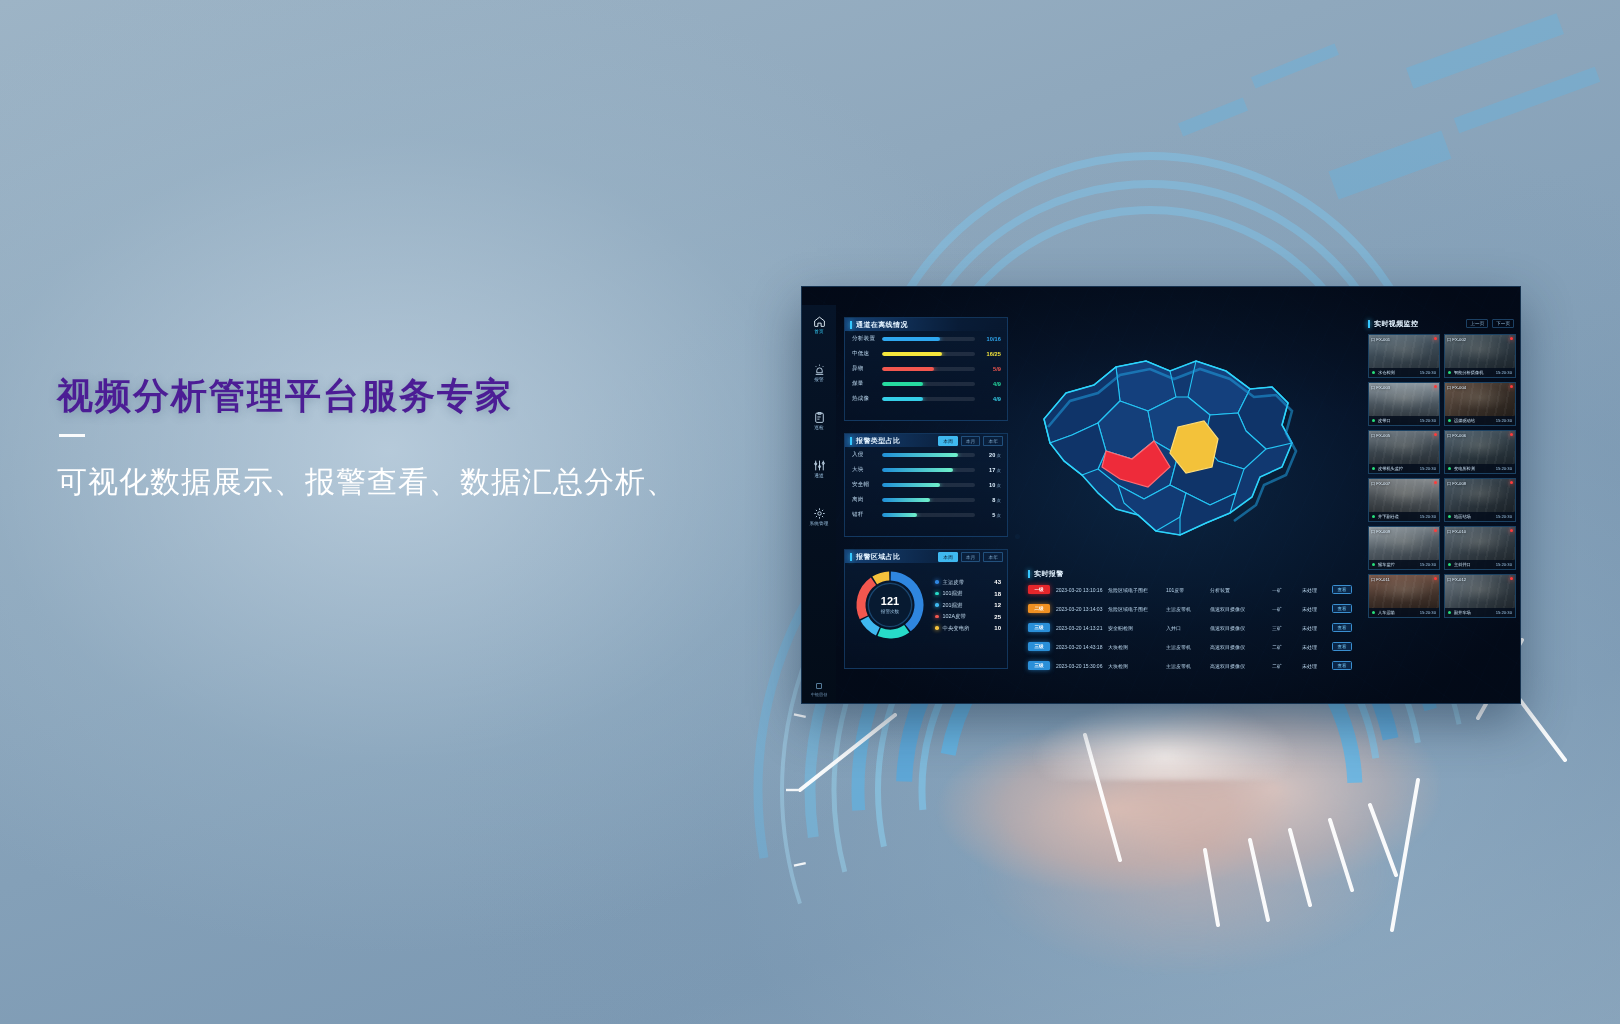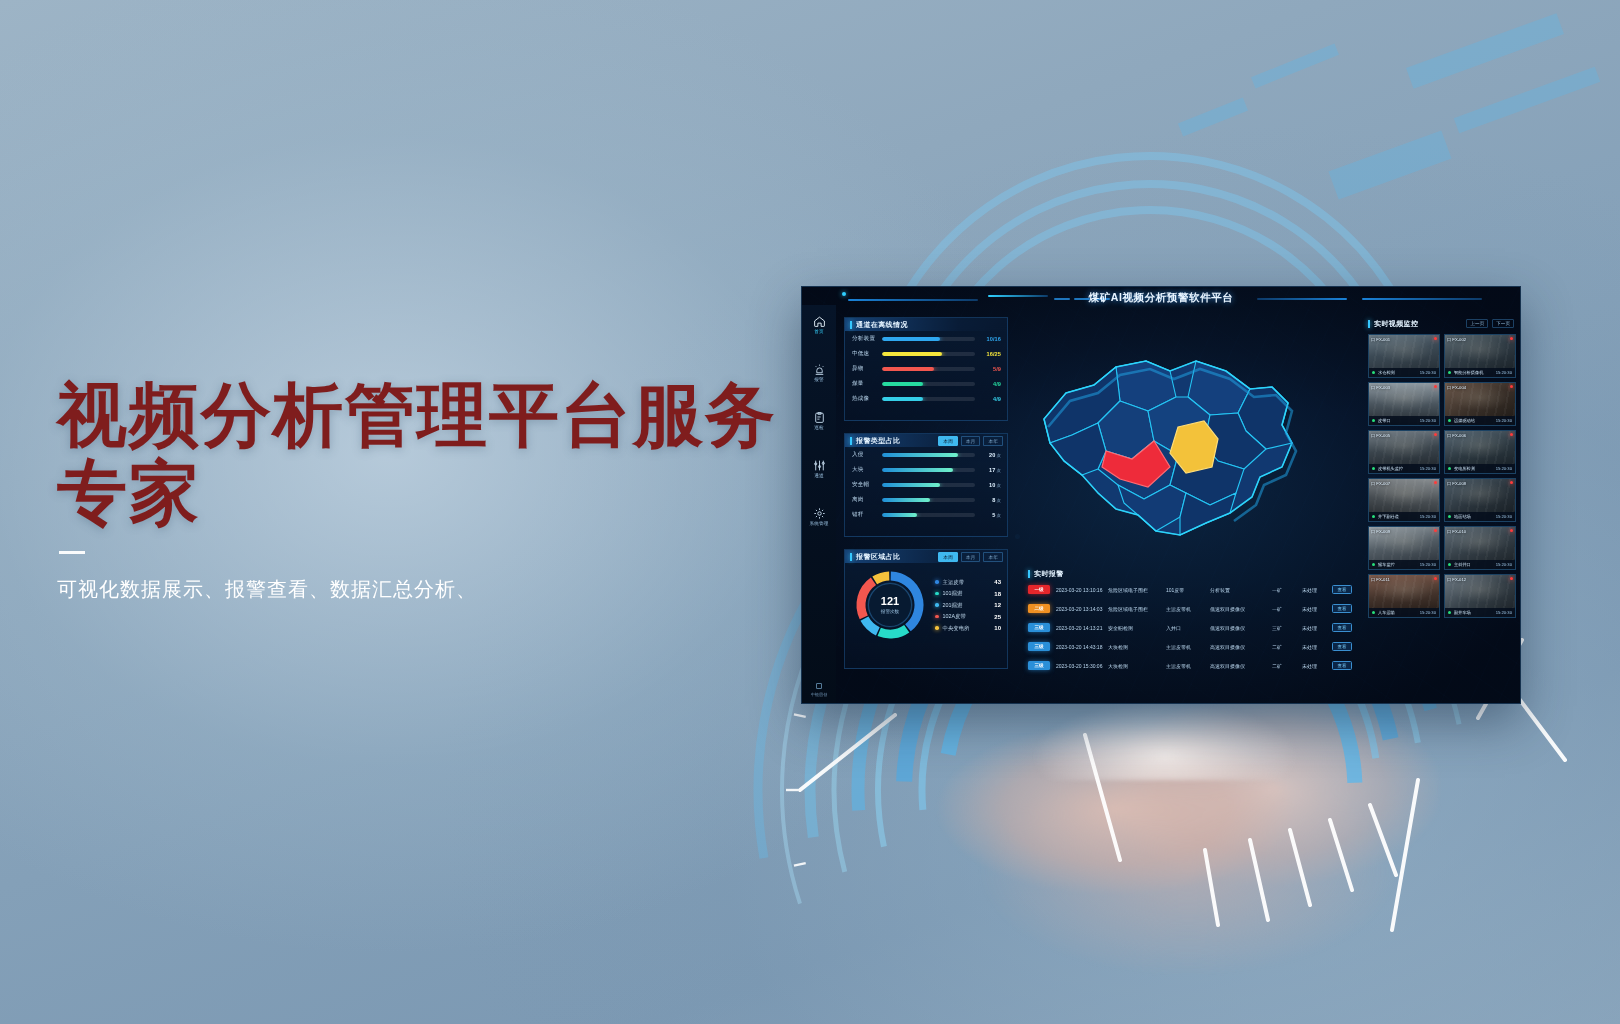--- a/index.html
+++ b/index.html
@@ -29,29 +29,29 @@
   }
   #palmTop {
     position:absolute; left:1000px; top:660px; width:330px; height:120px;
     background: radial-gradient(ellipse 170px 70px at 50% 80%, rgba(250,245,242,0.85) 0%, rgba(235,230,230,0.3) 55%, rgba(230,230,230,0) 78%);
     filter: blur(2px);
   }
 
   
   #copy { position: absolute; left: 57px; top: 376px; width: 760px; }
   #headline {
-    font-size: 70px; font-weight: 700; color: #7f1d1d; letter-spacing: 2px;
+    font-size: 36px; font-weight: 700; color: #4c1d95; letter-spacing: 2px;
     line-height: 1.12; text-shadow: 0 2px 10px rgba(60,90,115,0.35);
   }
   #subline {
     margin-top: 24px; font-size: 20.5px; letter-spacing: 0.4px;
     color: #f2f6f9; font-weight: 400;
   }
   #rule { width: 26px; height: 3px; background: #ffffff; margin: 18px 0 16px 2px; opacity: .95; }
-  .desc { font-size: 20px; color: #ffffff; line-height: 1.95; letter-spacing: 1px; font-weight: 400; }
+  .desc { font-size: 30px; color: #ffffff; line-height: 1.95; letter-spacing: 1px; font-weight: 400; }
 
   
   #monitor {
     position: absolute; left: 801px; top: 286px; width: 720px; height: 418px;
     background: #040d1d; border: 1px solid #16324f;
     box-shadow: 0 18px 46px rgba(20,40,62,0.45);
     overflow: hidden;
     font-size: 6px; color: #cfe6f7;
   }
   #screen { position:absolute; inset:0;
@@ -205,31 +205,20 @@
 
 <div id="copy">
   <div id="headline">视频分析管理平台服务专家</div>
   <div id="rule"></div>
   <div class="desc">可视化数据展示、报警查看、数据汇总分析、</div>
 </div>
 
 <div id="monitor">
   <div id="screen"></div>
 
-  <div id="topbar">
-    <div class="tdot" style="left:40px;top:5px;"></div>
-    <div class="tline" style="left:46px;top:12px;width:130px;background:linear-gradient(90deg,#1a82d8,#0d3a68);"></div>
-    <div class="tline" style="left:186px;top:8px;width:60px;background:linear-gradient(90deg,#2fd0ff,#0d3a68);"></div>
-    <div class="tline" style="left:252px;top:11px;width:16px;background:#1f76bd;"></div>
-    <div class="tline" style="left:272px;top:11px;width:16px;background:#1f76bd;"></div>
-    <div class="tline" style="left:292px;top:11px;width:16px;background:#1f76bd;"></div>
-    <div class="tline" style="left:455px;top:11px;width:90px;background:linear-gradient(90deg,#0d3a68,#1a82d8);"></div>
-    <div class="tline" style="left:560px;top:11px;width:120px;background:linear-gradient(90deg,#1a82d8,#0d3a68);"></div>
-    <div id="topTitle">煤矿AI视频分析预警软件平台</div>
-  </div>
 
   <div id="sidebar">
     <div class="navitem active">
       <svg width="13" height="13" viewBox="0 0 24 24" fill="none" stroke="#e9f6ff" stroke-width="1.7">
         <path d="M3 11l9-7 9 7v9a1 1 0 0 1-1 1h-5v-6h-6v6H4a1 1 0 0 1-1-1z"></path>
       </svg>
       <div class="navlabel">首页</div>
     </div>
     <div class="navitem">
       <svg width="13" height="13" viewBox="0 0 24 24" fill="none" stroke="#cfe6f8" stroke-width="1.6">

